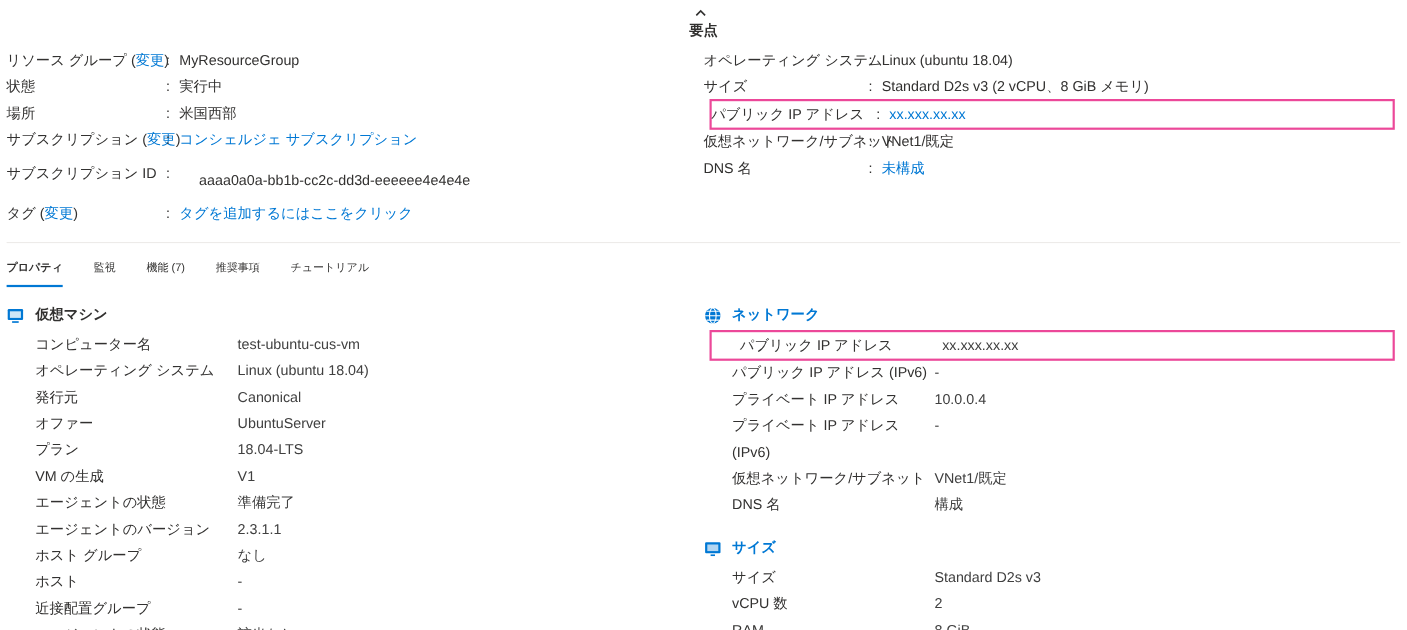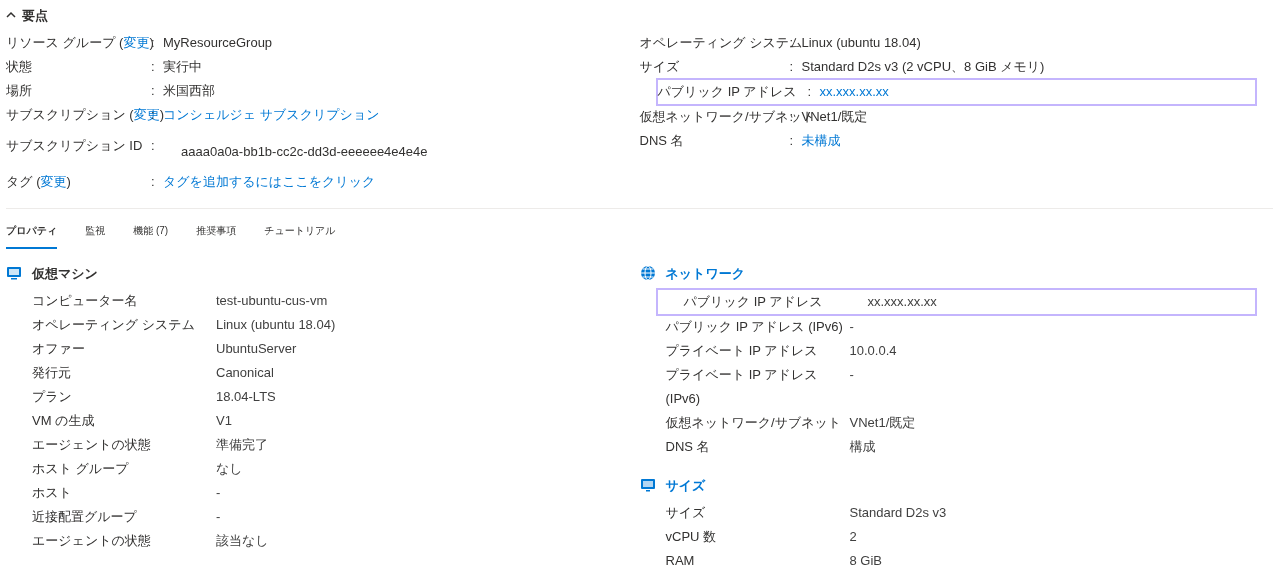--- a/index.html
+++ b/index.html
@@ -11,50 +11,51 @@
     background: #fff;
     padding: 0 6px 0 6px;
   }
   .essentials-header {
     display: flex;
     align-items: center;
     cursor: pointer;
     font-weight: 600;
     font-size: 13px;
     padding: 7px 0 2px 0;
+    flex-direction: column;
   }
   .essentials-header .chev { margin-right: 6px; font-size:12px; line-height:1;}
   .essentials-body {
     display: flex;
     padding: 4px 0 8px 0;
   }
   .essentials-col { flex: 1; }
   .ess-row { display: flex; align-items:center; min-height: 24px; line-height:24px;}
   .ess-label { width: 145px; color: #323130; font-size:13px; white-space:nowrap;}
   .ess-colon { width: 12px; text-align:left;}
   .ess-value { font-size:13px; }
   .ess-col-right .ess-label { width: 150px; }
   .link { color: #0078d4; cursor: pointer; }
   .divider { height: 1px; background: #edebe9; margin: 6px 0 0 0;}
   .tabs { display:flex; padding-top: 8px; }
   .tab { padding: 7px 0 9px 0; margin-right: 28px; font-size:10px; cursor:pointer; color:#323130;}
   .tab.active { font-weight: 600; color:#323130; border-bottom: 2px solid #0078d4;}
   .content-area { display:flex; padding-top: 16px; }
   .content-col { flex:1; }
   .section { padding: 0 0 18px 0;}
-  .section-header { display:flex; align-items:flex-start; font-weight:600; font-size:13px; color:#323130; margin-bottom:6px;}
+  .section-header { display:flex; align-items:flex-end; font-weight:600; font-size:13px; color:#323130; margin-bottom:6px;}
   .section-header .icon-wrap { width:26px; display:flex; justify-content:flex-start;}
   .ico { width:16px; height:16px; display:inline-flex; align-items:center; justify-content:center; }
   .prop-row { display:flex; min-height:24px; line-height:24px; padding-left: 26px;}
   .prop-label { width: 184px; font-size:13px; color:#323130;}
   .prop-value { font-size:13px; color:#404040;}
   .content-col.right .prop-label { width:184px;}
   .red-box-row {
-    border: 2px solid #c4b5fd;
-    margin: -1px 16px;
+    border: 2px solid #ec4899;
+    margin: -1px 5px;
   }
 </style>
 </head>
 <body>
 
 <div class="essentials-header">
   <span class="chev">
     <svg width="10" height="10" viewBox="0 0 10 10">
         <path d="M1 7 L5 3 L9 7" stroke="#323130" stroke-width="1.5" fill="none"></path>
       </svg>
@@ -160,38 +161,42 @@
       </div>
       <div class="prop-row">
           <div class="prop-label">コンピューター名</div>
           <div class="prop-value">test-ubuntu-cus-vm</div>
         </div>
       <div class="prop-row">
           <div class="prop-label">オペレーティング システム</div>
           <div class="prop-value">Linux (ubuntu 18.04)</div>
         </div>
       <div class="prop-row">
+          <div class="prop-label">発行元</div>
+          <div class="prop-value">Canonical</div>
+        </div>
+      <div class="prop-row">
           <div class="prop-label">オファー</div>
           <div class="prop-value">UbuntuServer</div>
         </div>
       <div class="prop-row">
-          <div class="prop-label">発行元</div>
-          <div class="prop-value">Canonical</div>
-        </div>
-      <div class="prop-row">
           <div class="prop-label">プラン</div>
           <div class="prop-value">18.04-LTS</div>
         </div>
       <div class="prop-row">
           <div class="prop-label">VM の生成</div>
           <div class="prop-value">V1</div>
         </div>
       <div class="prop-row">
           <div class="prop-label">エージェントの状態</div>
           <div class="prop-value">準備完了</div>
+        </div>
+      <div class="prop-row">
+          <div class="prop-label">エージェントのバージョン</div>
+          <div class="prop-value">2.3.1.1</div>
         </div>
       <div class="prop-row">
           <div class="prop-label">ホスト グループ</div>
           <div class="prop-value link">なし</div>
         </div>
       <div class="prop-row">
           <div class="prop-label">ホスト</div>
           <div class="prop-value">-</div>
         </div>
       <div class="prop-row">

